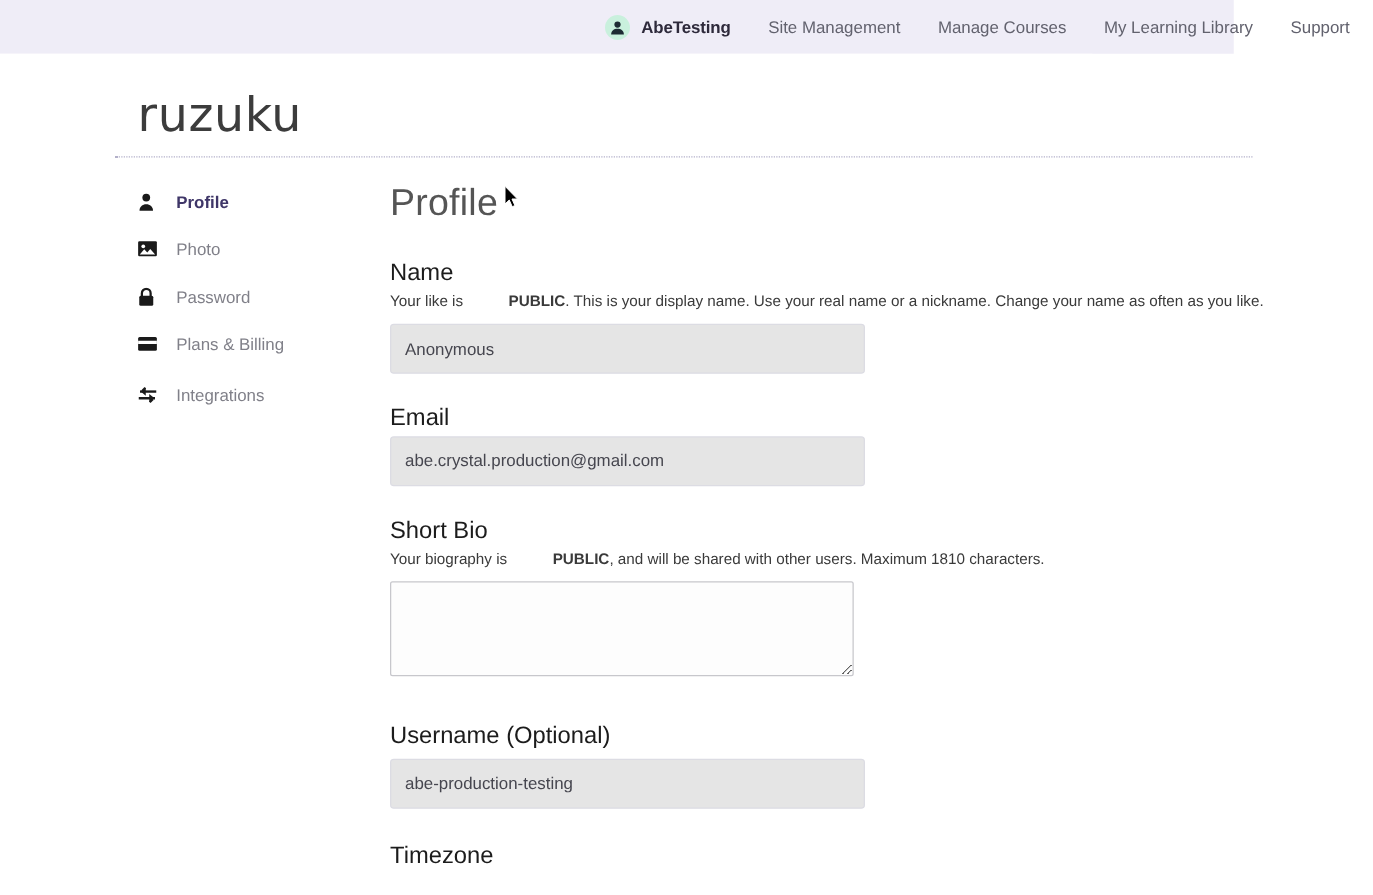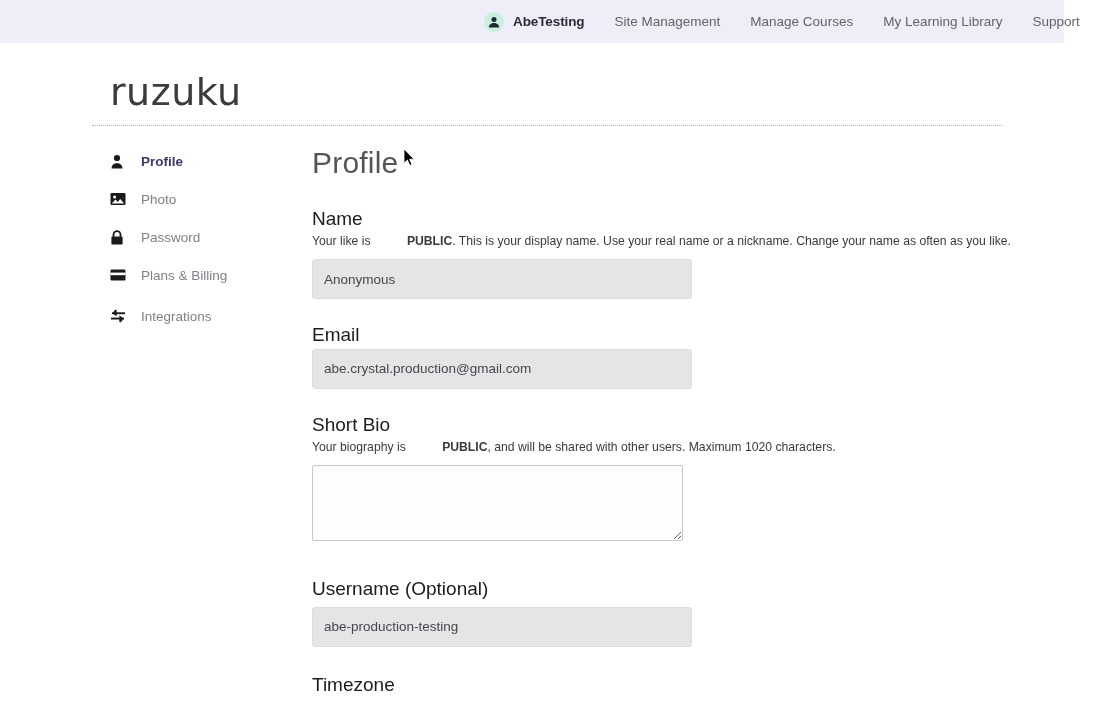--- a/index.html
+++ b/index.html
@@ -10,21 +10,21 @@
     height: 716px;
     overflow: hidden;
     background: #ffffff;
     font-family: "Liberation Sans", sans-serif;
   }
 
   
   #topbar {
     position: absolute;
     top: 0; left: 0;
-    width: 1064px;
+    width: 987px;
     height: 43px;
     background: #efedf7;
     display: flex;
     align-items: center;
     justify-content: flex-start;
   }
   #topnav-inner {
     display: flex;
     align-items: center;
     margin-left: 484px;
@@ -300,21 +300,21 @@
       <input class="text-input" type="text" id="input-name" value="Anonymous" style="">
     </section>
 
     <section class="field-block" id="block-email">
       <div class="field-label">Email</div>
       <input class="text-input" type="text" id="input-email" value="abe.crystal.production@gmail.com" style="">
     </section>
 
     <section class="field-block" id="block-bio">
       <div class="field-label">Short Bio</div>
-      <p class="field-help"><span>Your biography is </span><b>PUBLIC</b><span>, and will be shared with other users. Maximum 1020 characters.</span></p>
+      <p class="field-help"><span>Your biography is </span><b>PUBLIC</b><span>, and will be shared with other users. Maximum 1810 characters.</span></p>
       <textarea class="text-area" id="input-bio" placeholder="" style=""></textarea>
     </section>
 
     <section class="field-block" id="block-user">
       <div class="field-label">Username (Optional)</div>
       <input class="text-input" type="text" id="input-username" value="abe-production-testing" style="">
     </section>
 
     <section class="field-block" id="block-tz">
       <div class="field-label">Timezone</div>

